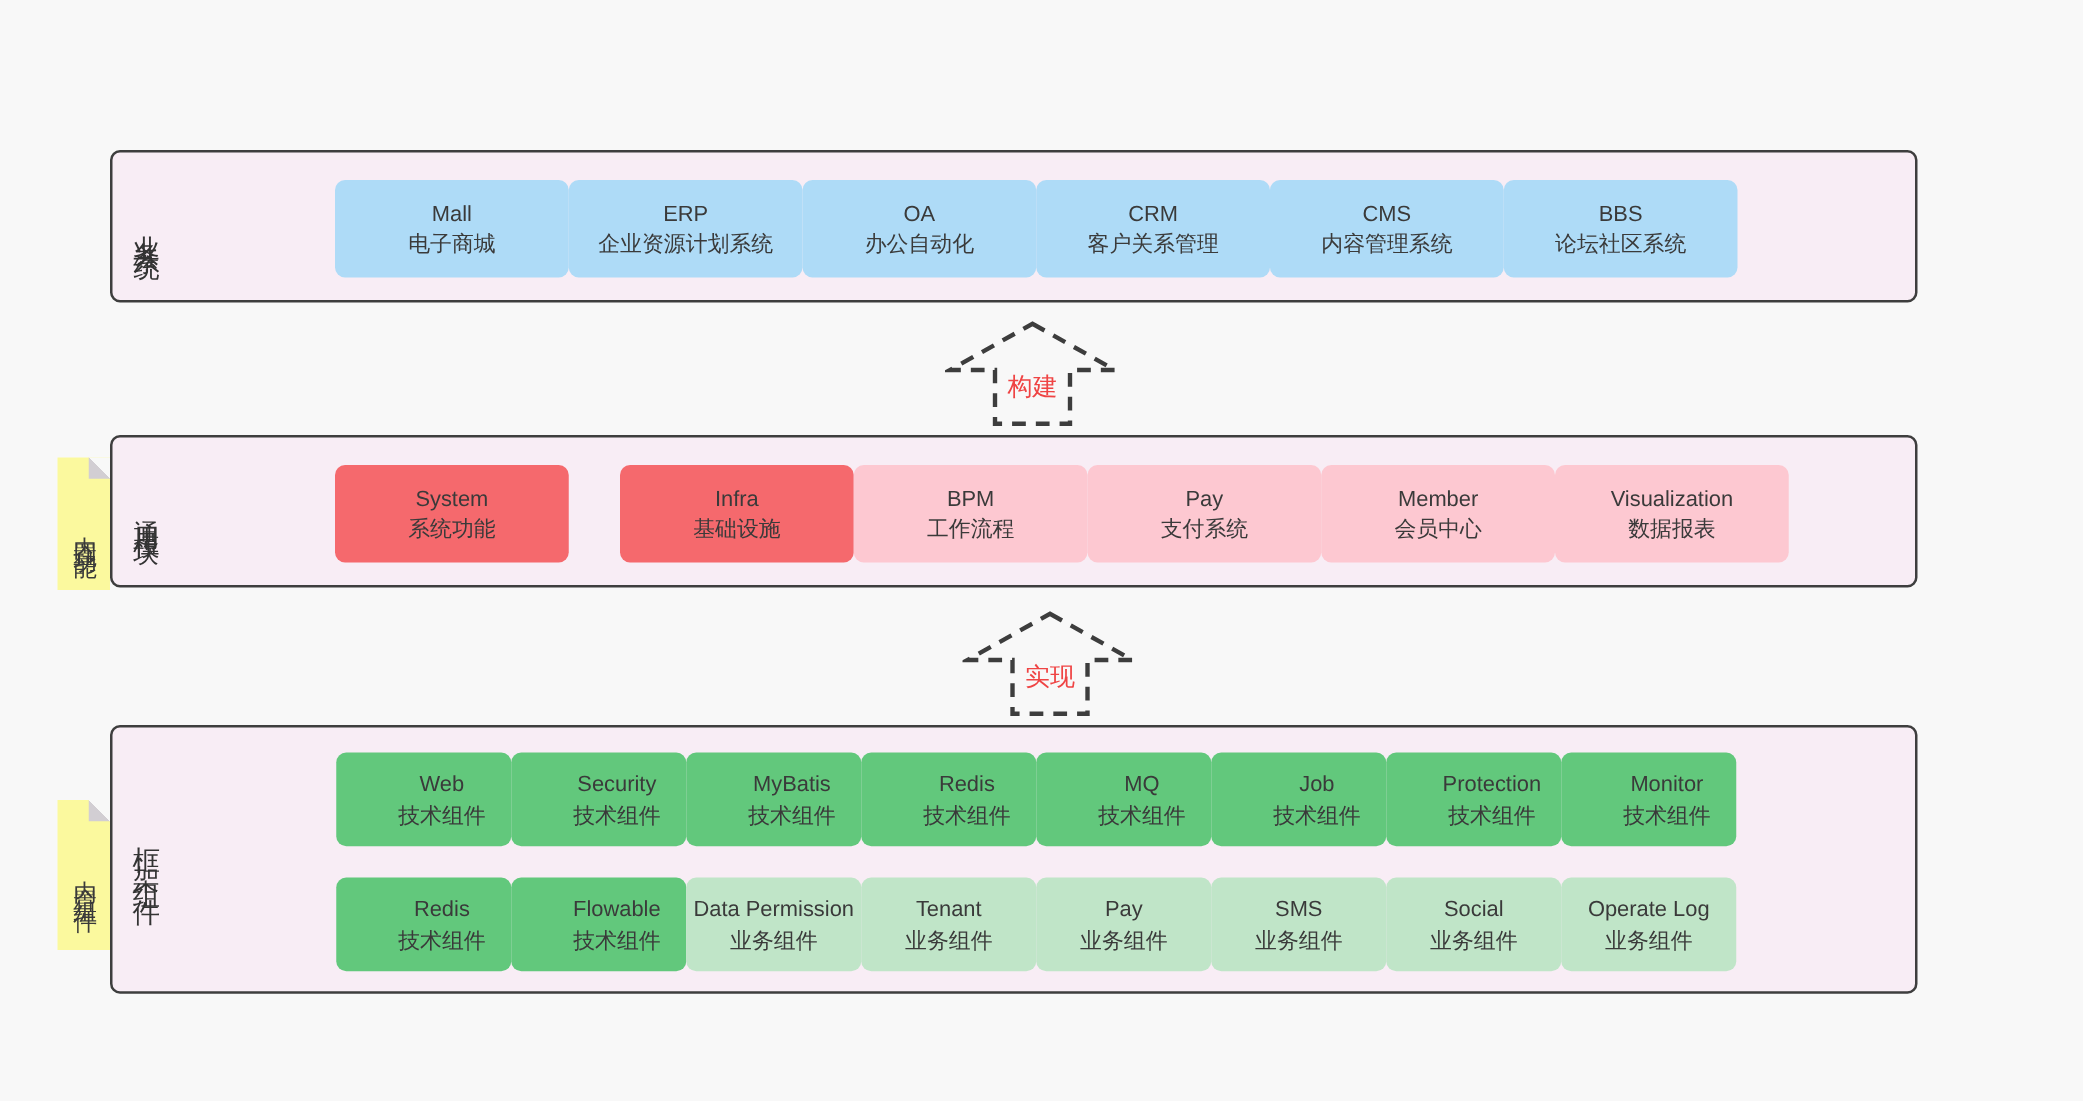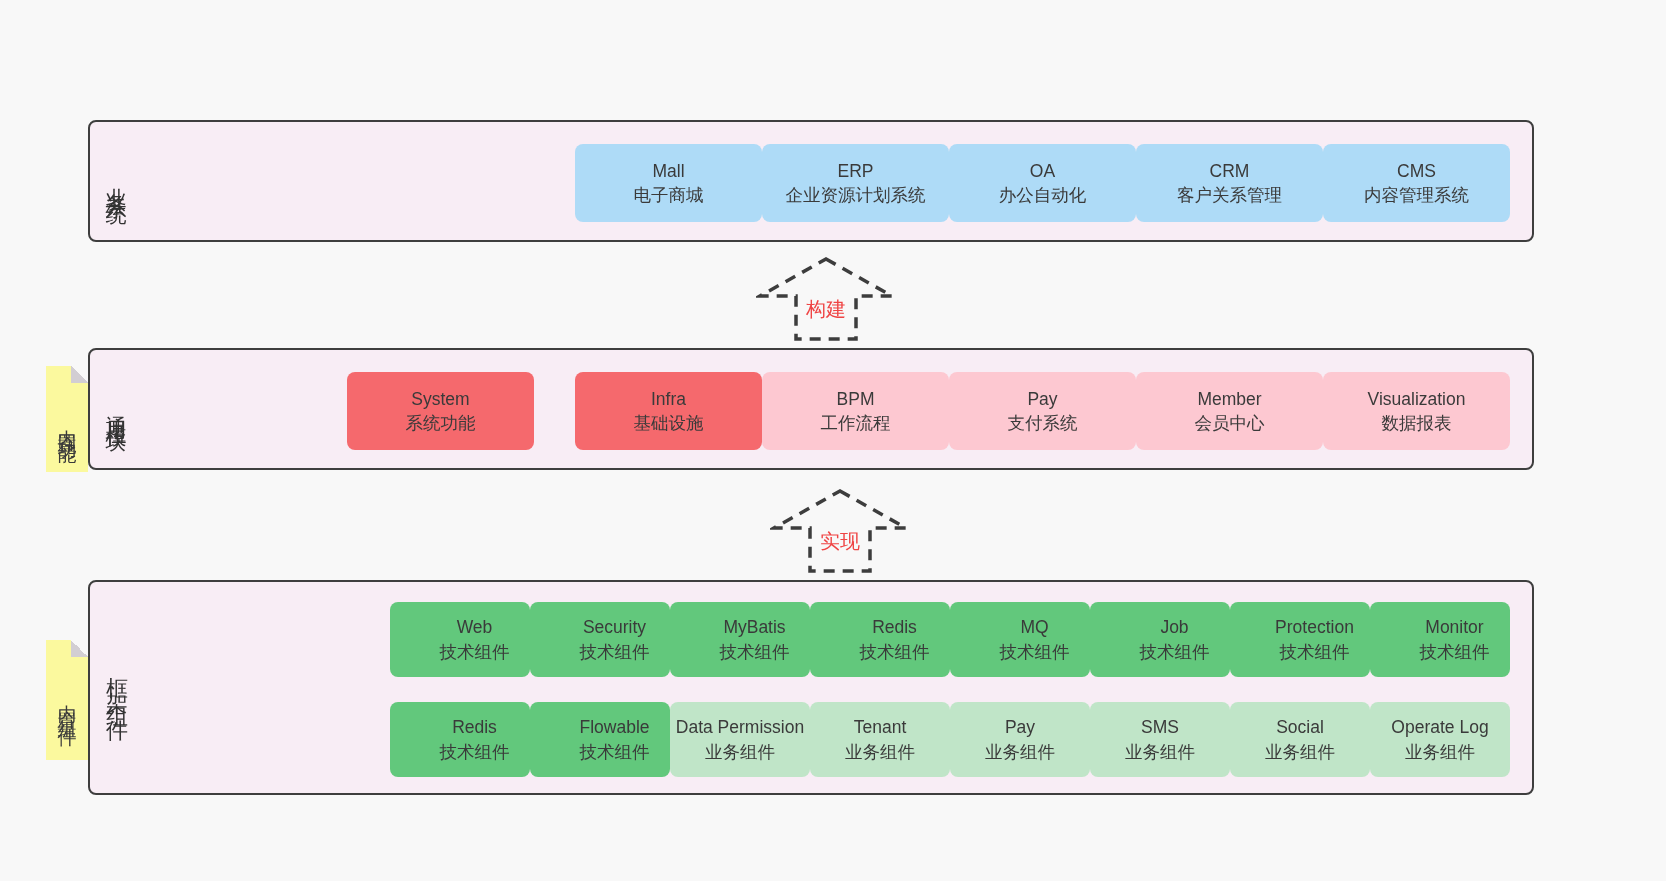--- a/index.html
+++ b/index.html
@@ -16,21 +16,21 @@
          border:2px solid var(--layer-border);border-radius:8px;}
   .layer-business{top:120px;height:122px;}
   .layer-modules{top:348px;height:122px;}
   .layer-components{top:580px;height:215px;}
 
   .layer-label{position:absolute;left:12px;top:50%;transform:translateY(-50%);
     writing-mode:vertical-rl;text-orientation:upright;font-size:21px;color:#333;
     letter-spacing:5px;white-space:nowrap;}
   .layer-components .layer-label{letter-spacing:14px;font-size:22px;}
 
-  .row{position:absolute;left:58px;right:22px;display:flex;justify-content:flex-end;}
+  .row{position:absolute;left:58px;right:22px;display:flex;justify-content:center;}
   .row-single{top:22px;height:78px;}
   .row-c1{top:20px;height:75px;}
   .row-c2{top:120px;height:75px;}
 
   .box{border-radius:8px;display:flex;flex-direction:column;justify-content:center;
     align-items:center;text-align:center;color:var(--text-dark);font-size:17.5px;
     line-height:1.38;padding:2px 4px;}
   .w187{width:187px;}
   .w140{width:140px;}
   .blue{background:var(--box-blue);}
@@ -86,20 +86,24 @@
         <div>办公自动化</div>
       </div>
       <div class="box blue w187">
         <div>CRM</div>
         <div>客户关系管理</div>
       </div>
       <div class="box blue w187">
         <div>CMS</div>
         <div>内容管理系统</div>
       </div>
+      <div class="box blue w187">
+        <div>BBS</div>
+        <div>论坛社区系统</div>
+      </div>
     </div>
   </div>
 
   <div class="arrow arrow-build">
     <svg viewBox="0 0 140 86">
       <polygon points="70,3 136,40 100,40 100,83 40,83 40,40 4,40" fill="none" stroke="#3d3d3d" stroke-width="3.5" stroke-dasharray="11 8"></polygon>
     </svg>
     <div class="arrow-label">构建</div>
   </div>
 

